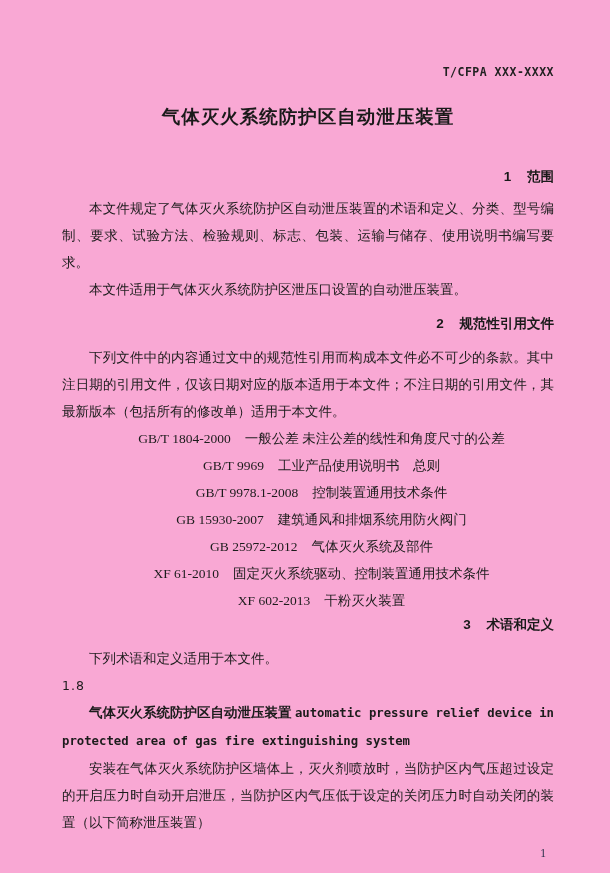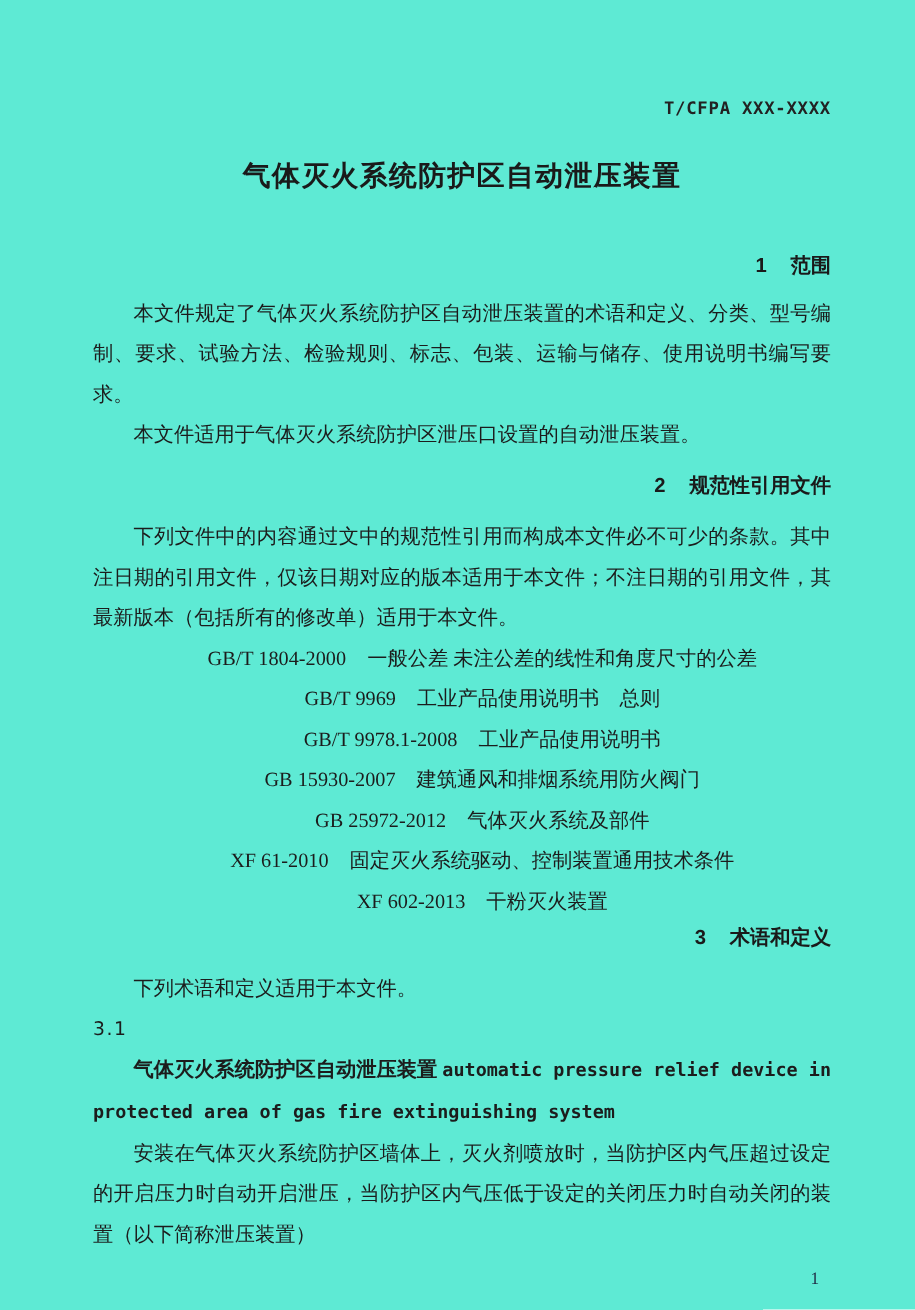--- a/index.html
+++ b/index.html
@@ -5,21 +5,21 @@
   html, body {
     margin: 0;
     padding: 0;
     background: #ffffff;
   }
   .page {
     position: relative;
     width: 610px;
     height: 873px;
     box-sizing: border-box;
-    background: #5eead4;
+    background: #f9a8d4;
     padding: 64px 56px 0 62px;
     font-family: "Liberation Serif", "DejaVu Serif", serif;
     color: #1c1c1c;
     font-size: 13.5px;
     overflow: hidden;
   }
   .doc-code {
     text-align: right;
     font-family: "DejaVu Sans Mono", "Liberation Mono", monospace;
     font-weight: 700;
@@ -140,21 +140,21 @@
     </h2>
     <p class="body-p after-h">下列文件中的内容通过文中的规范性引用而构成本文件必不可少的条款。其中注日期的引用文件，仅该日期对应的版本适用于本文件；不注日期的引用文件，其最新版本（包括所有的修改单）适用于本文件。</p>
     <div class="ref-list">
       <div class="ref-item">
         <span class="ref-code">GB/T 1804-2000</span><span class="ref-title">一般公差 未注公差的线性和角度尺寸的公差</span>
       </div>
       <div class="ref-item">
         <span class="ref-code">GB/T 9969</span><span class="ref-title">工业产品使用说明书　总则</span>
       </div>
       <div class="ref-item">
-        <span class="ref-code">GB/T 9978.1-2008</span><span class="ref-title">工业产品使用说明书</span>
+        <span class="ref-code">GB/T 9978.1-2008</span><span class="ref-title">控制装置通用技术条件</span>
       </div>
       <div class="ref-item">
         <span class="ref-code">GB 15930-2007</span><span class="ref-title">建筑通风和排烟系统用防火阀门</span>
       </div>
       <div class="ref-item">
         <span class="ref-code">GB 25972-2012</span><span class="ref-title">气体灭火系统及部件</span>
       </div>
       <div class="ref-item">
         <span class="ref-code">XF 61-2010</span><span class="ref-title">固定灭火系统驱动、控制装置通用技术条件</span>
       </div>
@@ -163,21 +163,21 @@
       </div>
     </div>
   </section>
 
   <section>
     <h2 class="sec-h third">
       <span class="sec-num">3</span>
       <span class="sec-label">术语和定义</span>
     </h2>
     <p class="body-p after-h">下列术语和定义适用于本文件。</p>
-    <div class="term-num">3.1</div>
+    <div class="term-num">1.8</div>
     <p class="term-line">
       <span class="term-zh">气体灭火系统防护区自动泄压装置</span>
       <span class="term-en">automatic pressure relief device in protected area of gas fire extinguishing system</span>
     </p>
     <p class="body-p term-def">安装在气体灭火系统防护区墙体上，灭火剂喷放时，当防护区内气压超过设定的开启压力时自动开启泄压，当防护区内气压低于设定的关闭压力时自动关闭的装置（以下简称泄压装置）</p>
   </section>
 
   <div class="page-number">1</div>
 
 </div>

